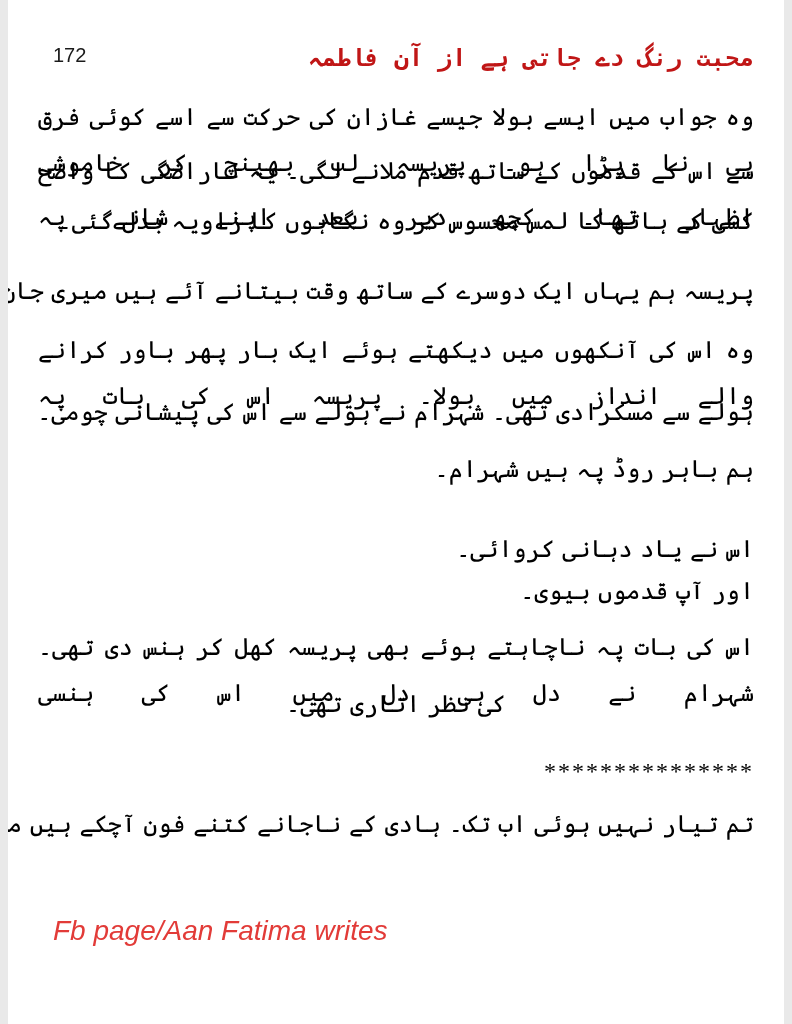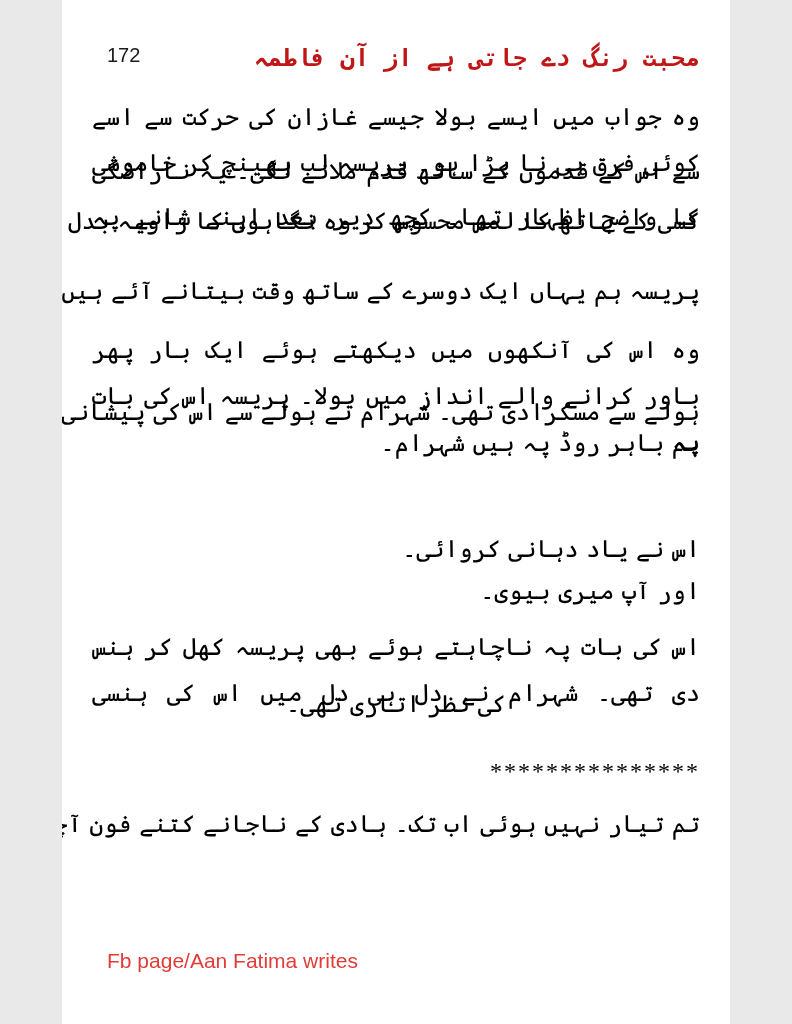--- a/index.html
+++ b/index.html
@@ -1,19 +1,19 @@
 <!DOCTYPE html>
 <html lang="ur" style="--header-red: #c01616; --footer-red: #e23b38; --body-text: #000000; --background: #ffffff;"><head>
 <meta charset="utf-8">
 <style>
   * { margin: 0; padding: 0; box-sizing: border-box; }
   html, body { background: #e9e9e9; }
   .page {
     position: relative;
-    width: 668px;
+    width: 776px;
     height: 1024px;
     margin: 0 auto;
     background: var(--background, #ffffff);
     overflow: hidden;
     font-family: "DejaVu Sans", sans-serif;
   }
   .page-number {
     position: absolute;
     left: 45px;
     top: 44px;
@@ -49,55 +49,56 @@
     white-space: normal;
     text-align: justify;
     text-align-last: justify;
   }
   .l0  { top: 94px; }
   .l1  { top: 148px; }
   .l2  { top: 198px; }
   .l3  { top: 268px; }
   .l4  { top: 327px; }
   .l5  { top: 389px; }
-  .l6  { top: 420px; }
+  .l6  { top: 446px; }
   .l7  { top: 526px; }
   .l8  { top: 568px; }
   .l9  { top: 624px; }
   .l10 { top: 681px; text-align: center; }
   .sep { top: 748px; direction: ltr; letter-spacing: 2px; font-size: 24px; font-family: "Liberation Serif", serif; }
   .l11 { top: 801px; }
   .footer {
     position: absolute;
     left: 45px;
-    top: 946px;
-    font-size: 21px;
+    top: 916px;
+    font-size: 28px;
     line-height: 29px;
     color: var(--footer-red, #e23b38);
     font-family: "Liberation Sans", sans-serif;
+    font-style: italic;
   }
 </style>
 </head>
 <body>
 
 <div class="page">
 
   <div class="page-number">172</div>
 
   <div class="header-title">محبت رنگ دے جاتی ہے از آن فاطمہ</div>
 
   <div class="bline just l0">وہ جواب میں ایسے بولا جیسے غازان کی حرکت سے اسے کوئی فرق ہی نا پڑا ہو۔ پریسہ لب بھینچ کر خاموشی</div>
   <div class="bline just l1">سے اس کے قدموں کے ساتھ قدم ملانے لگی۔ یہ ناراضگی کا واضح اظہار تھا۔ کچھ دیر بعد اپنے شانے پہ</div>
   <div class="bline l2">کسی کے ہاتھ کا لمس محسوس کر وہ نگاہوں کا زاویہ بدل گئی۔</div>
   <div class="bline l3">پریسہ ہم یہاں ایک دوسرے کے ساتھ وقت بیتانے آئے ہیں میری جان۔</div>
   <div class="bline just l4">وہ اس کی آنکھوں میں دیکھتے ہوئے ایک بار پھر باور کرانے والے انداز میں بولا۔ پریسہ اس کی بات پہ</div>
   <div class="bline l5">ہولے سے مسکرادی تھی۔ شہرام نے ہولے سے اس کی پیشانی چومی۔</div>
   <div class="bline l6">ہم باہر روڈ پہ ہیں شہرام۔</div>
   <div class="bline l7">اس نے یاد دہانی کروائی۔</div>
-  <div class="bline l8">اور آپ میری بیوی۔</div>
+  <div class="bline l8">اور آپ قدموں بیوی۔</div>
   <div class="bline just l9">اس کی بات پہ ناچاہتے ہوئے بھی پریسہ کھل کر ہنس دی تھی۔ شہرام نے دل ہی دل میں اس کی ہنسی</div>
   <div class="bline l10">کی نظر اتاری تھی۔</div>
 
   <div class="bline sep">***************</div>
 
   <div class="bline l11">تم تیار نہیں ہوئی اب تک۔ ہادی کے ناجانے کتنے فون آچکے ہیں مجھے۔</div>
 
   <div class="footer">
     <div>Fb page/Aan Fatima writes</div>
   </div>

